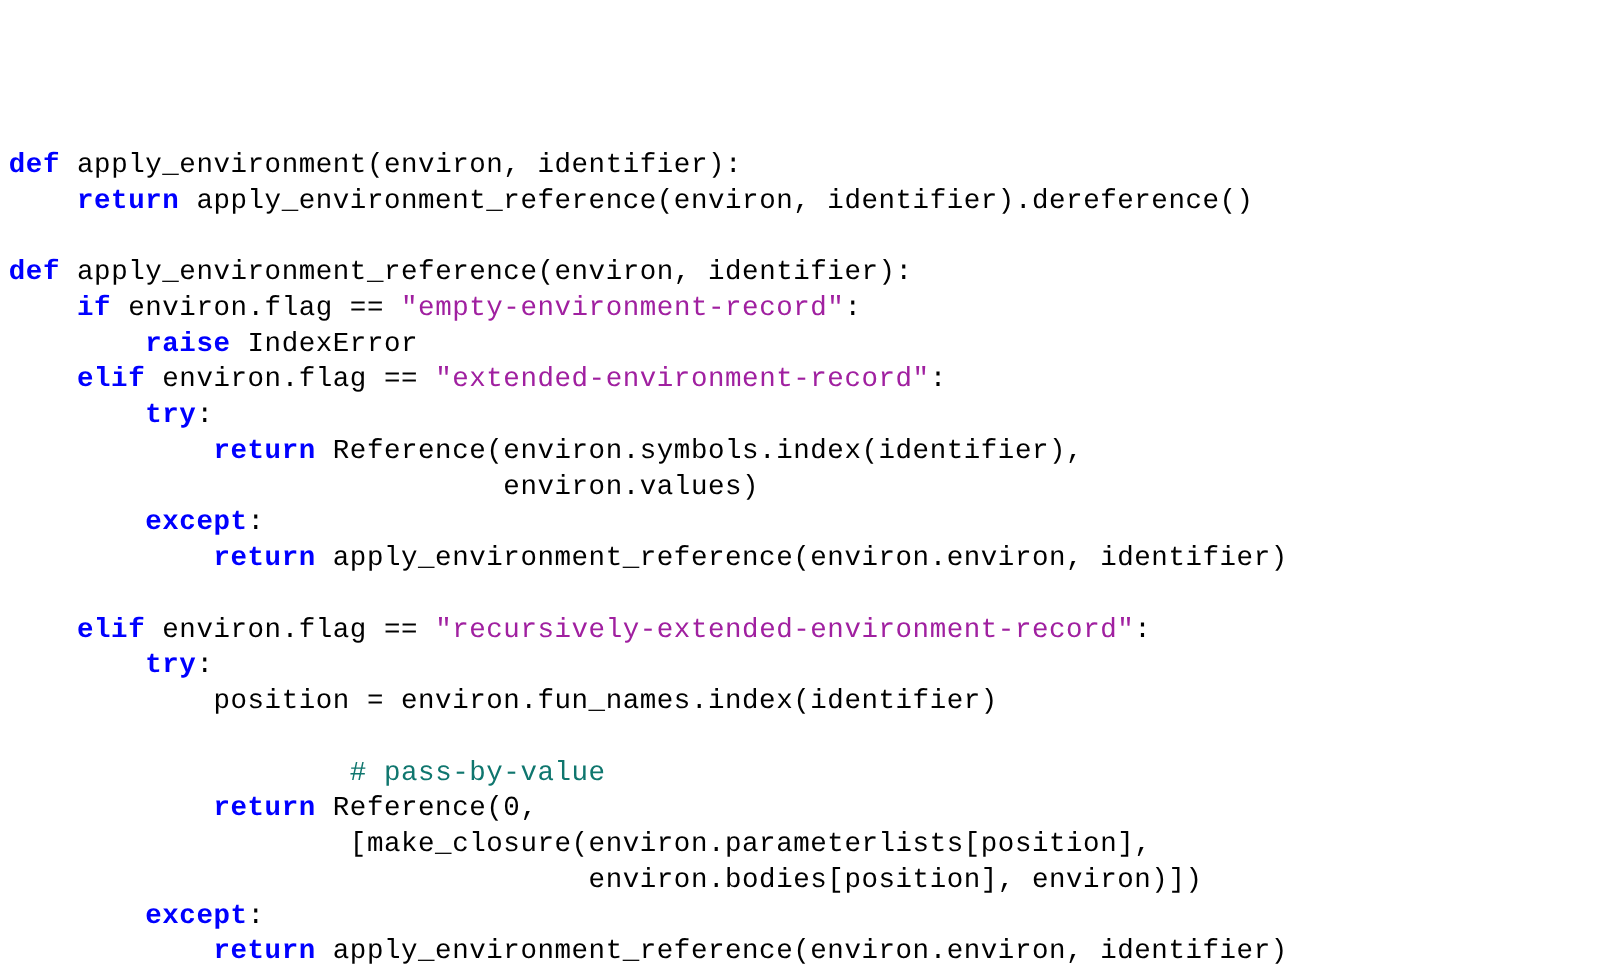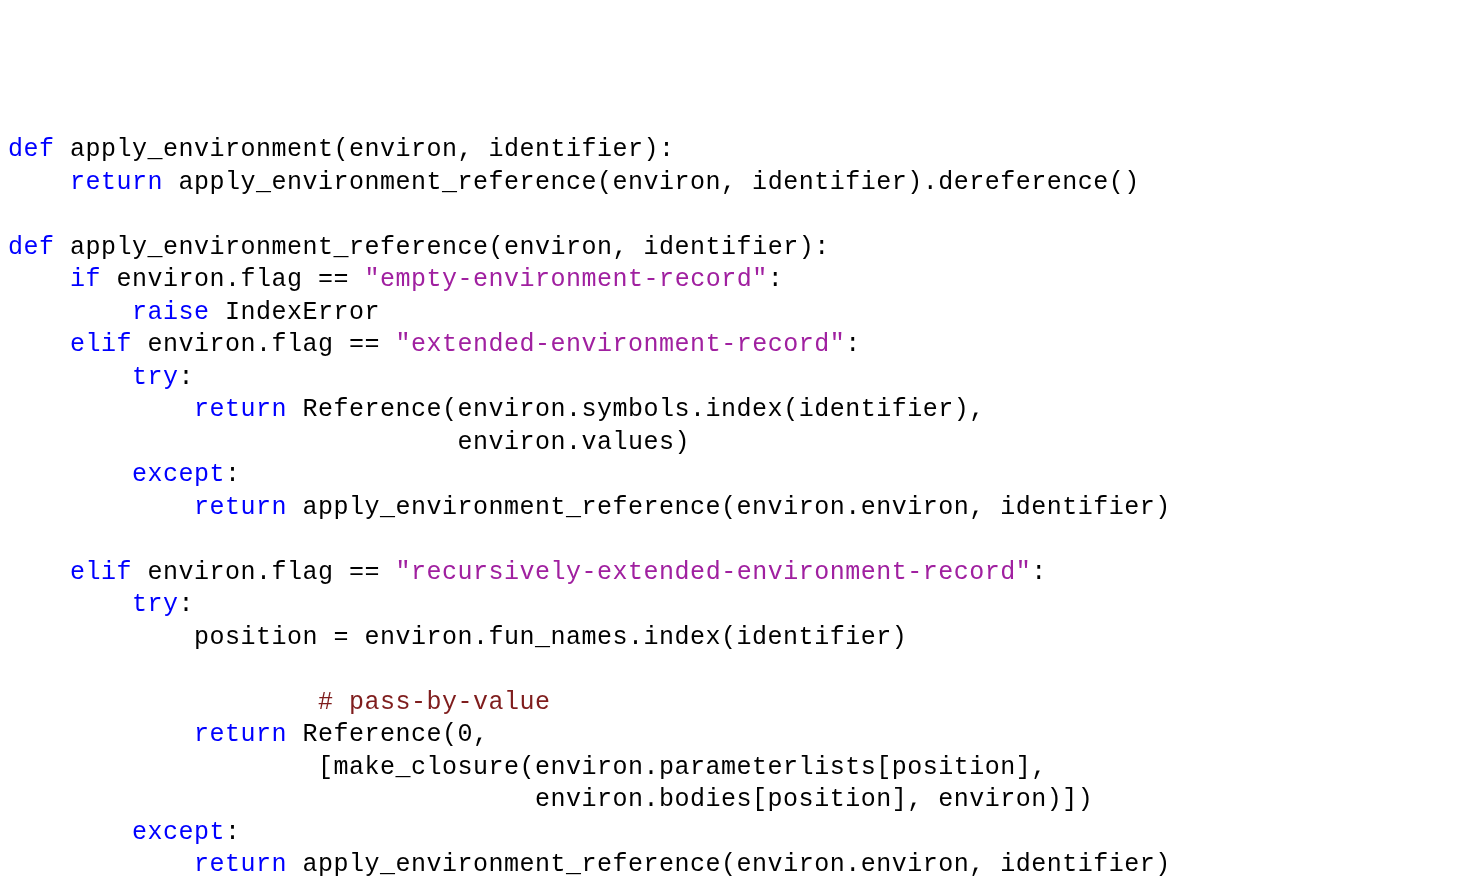--- a/index.html
+++ b/index.html
@@ -14,27 +14,27 @@
       line-height: 1.3;
       padding: 4px 8px;
       white-space: pre;
       letter-spacing: 0.5px;
     }
     .code-container {
       color: #000000;
     }
     .kw {
       color: #0000ff;
-      font-weight: normal;
+      font-weight: bold;
     }
     .str {
       color: #a020a0;
     }
     .com {
-      color: #7f1d1d;
+      color: #0f766e;
     }
   </style>
 </head>
 <body>
 
 
 
 <div class="code-container" id="code-root"><div><span class="kw">def</span><span> apply_environment(environ, identifier):</span></div><div><span>    </span><span class="kw">return</span><span> apply_environment_reference(environ, identifier).dereference()</span></div><div>&nbsp;</div><div><span class="kw">def</span><span> apply_environment_reference(environ, identifier):</span></div><div><span>    </span><span class="kw">if</span><span> environ.flag == </span><span class="str">"empty-environment-record"</span><span>:</span></div><div><span>        </span><span class="kw">raise</span><span> IndexError</span></div><div><span>    </span><span class="kw">elif</span><span> environ.flag == </span><span class="str">"extended-environment-record"</span><span>:</span></div><div><span>        </span><span class="kw">try</span><span>:</span></div><div><span>            </span><span class="kw">return</span><span> Reference(environ.symbols.index(identifier),</span></div><div><span>                             environ.values)</span></div><div><span>        </span><span class="kw">except</span><span>:</span></div><div><span>            </span><span class="kw">return</span><span> apply_environment_reference(environ.environ, identifier)</span></div><div>&nbsp;</div><div><span>    </span><span class="kw">elif</span><span> environ.flag == </span><span class="str">"recursively-extended-environment-record"</span><span>:</span></div><div><span>        </span><span class="kw">try</span><span>:</span></div><div><span>            position = environ.fun_names.index(identifier)</span></div><div>&nbsp;</div><div><span>                    </span><span class="com"># pass-by-value</span></div><div><span>            </span><span class="kw">return</span><span> Reference(0,</span></div><div><span>                    [make_closure(environ.parameterlists[position],</span></div><div><span>                                  environ.bodies[position], environ)])</span></div><div><span>        </span><span class="kw">except</span><span>:</span></div><div><span>            </span><span class="kw">return</span><span> apply_environment_reference(environ.environ, identifier)</span></div></div>
 
 

